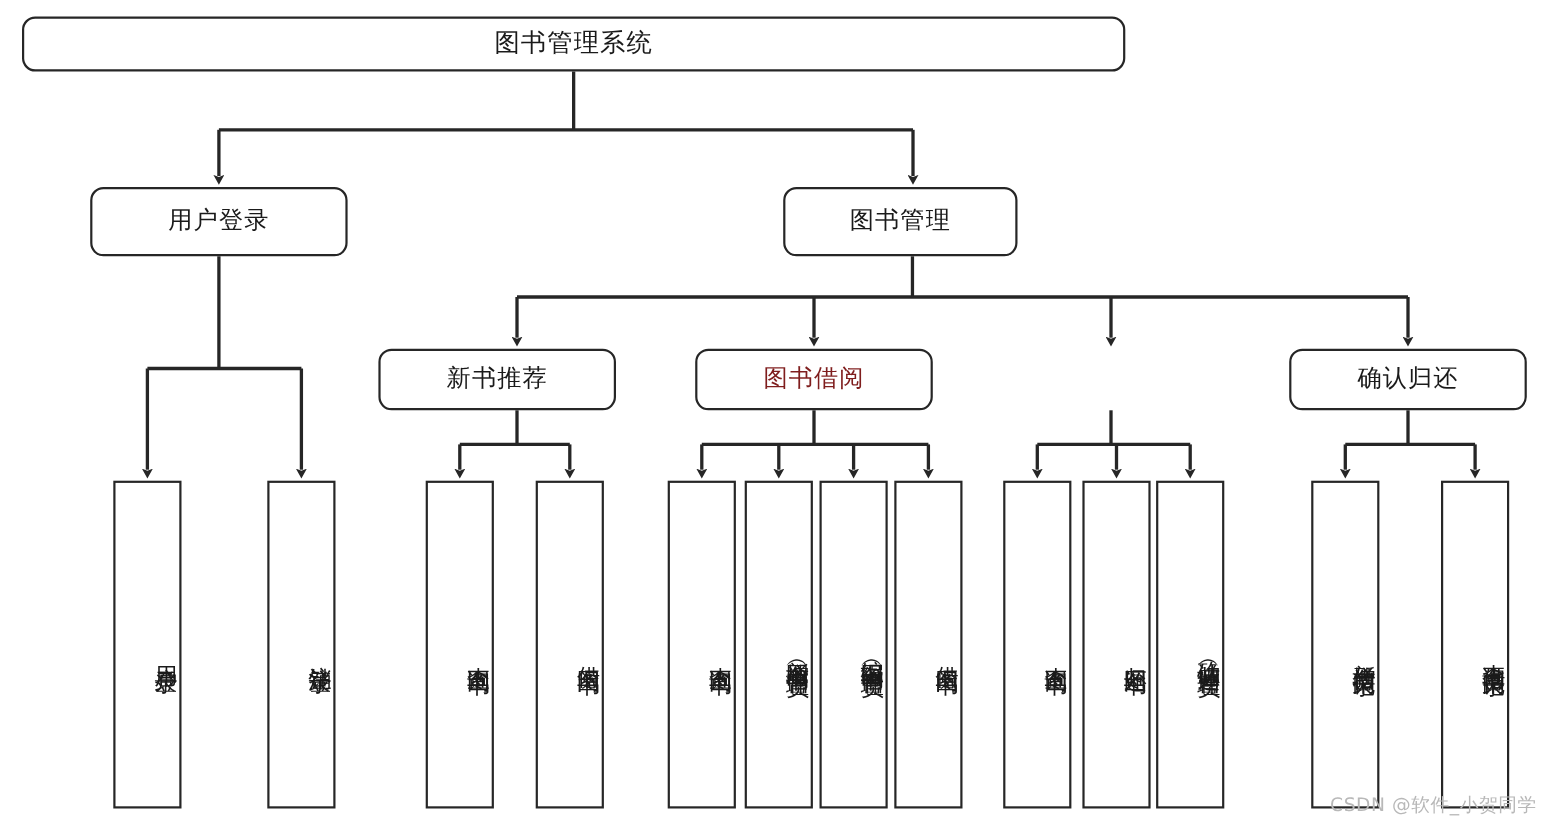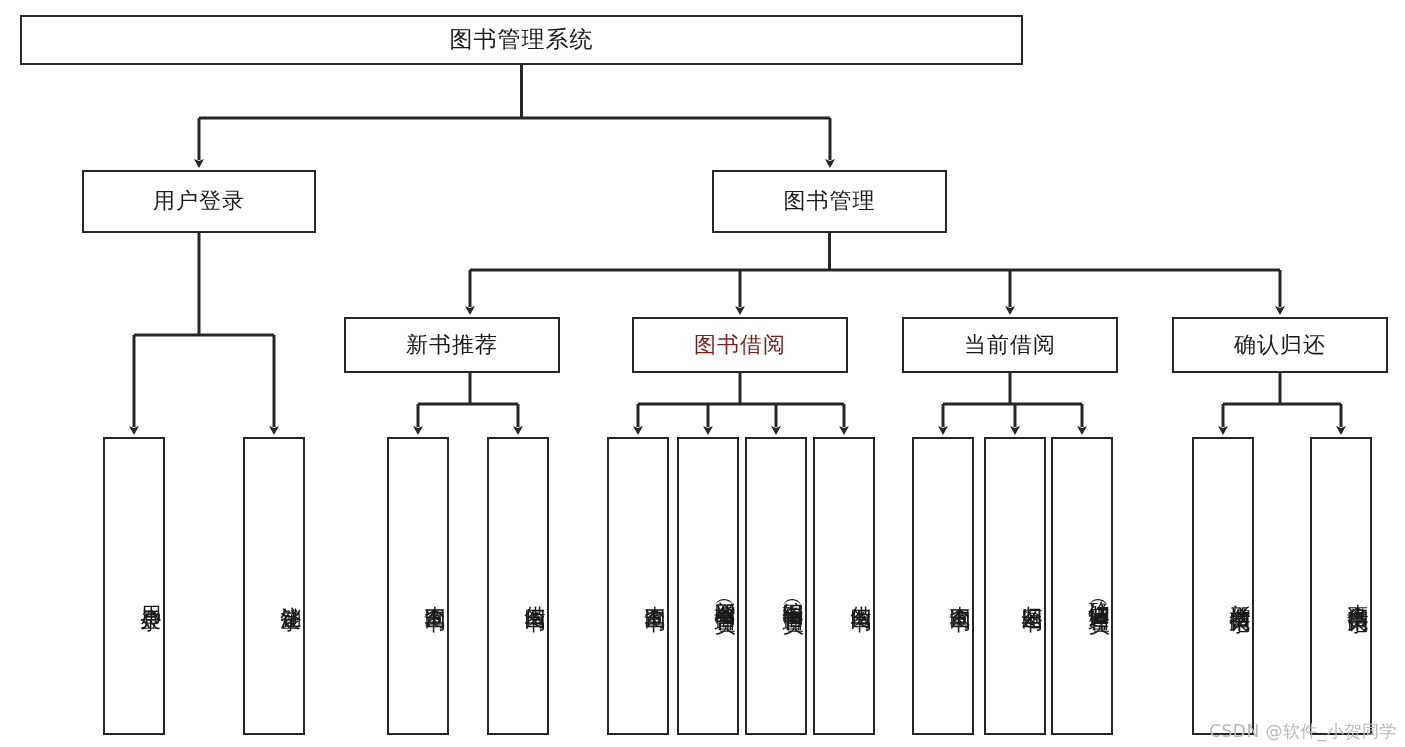--- a/index.html
+++ b/index.html
@@ -33,20 +33,21 @@
     background: #ffffff;
     display: flex;
     align-items: center;
     justify-content: center;
     color: #1a1a1a;
   }
   .node.horizontal {
     font-size: 22px;
     letter-spacing: 1px;
     line-height: 1.1;
+    border-radius: 12px;
   }
   .node.root {
     font-size: 23px;
   }
   .node.vertical {
     writing-mode: vertical-rl;
     text-orientation: upright;
     align-items: flex-start;
     justify-content: center;
     padding-top: 14px;
@@ -116,25 +117,24 @@
       <path d="M1280,373 L1280,404"></path>
       <path d="M1223,404 L1341,404"></path>
       <path d="M1223,404 L1223,427" marker-end="url(#arrow)"></path>
       <path d="M1341,404 L1341,427" marker-end="url(#arrow)"></path>
     </g>
   </svg>
 
   <div class="node horizontal root" style="left: 20px; top: 15px; width: 1003px; height: 50px; border-color: rgb(38, 38, 38); background: rgb(255, 255, 255); color: rgb(26, 26, 26);">图书管理系统</div>
 
   <div class="node horizontal" style="left: 82px; top: 170px; width: 234px; height: 63px; border-color: rgb(38, 38, 38); background: rgb(255, 255, 255); color: rgb(26, 26, 26);">用户登录</div>
-  <div class="node horizontal" style="left: 712px; top: 170px; width: 235px; height: 63px; border-color: rgb(38, 38, 38); background: rgb(255, 255, 255); color: rgb(26, 26, 26);">图书管理</div>
+  <div class="node horizontal" style="left: 712px; top: 170px; width: 213px; height: 63px; border-color: rgb(38, 38, 38); background: rgb(255, 255, 255); color: rgb(26, 26, 26);">图书管理</div>
 
   <div class="node horizontal" style="left: 344px; top: 317px; width: 216px; height: 56px; border-color: rgb(38, 38, 38); background: rgb(255, 255, 255); color: rgb(26, 26, 26);">新书推荐</div>
   <div class="node horizontal" style="left: 632px; top: 317px; width: 216px; height: 56px; border-color: rgb(38, 38, 38); background: rgb(255, 255, 255); color: #7f1d1d;">图书借阅</div>
-  <div class="node horizontal" style="left: 902px; top: 317px; width: 216px; height: 56px; border-color: rgb(38, 38, 38); background: rgb(255, 255, 255); color: rgb(26, 26, 26);">当前借阅</div>
   <div class="node horizontal" style="left: 1172px; top: 317px; width: 216px; height: 56px; border-color: rgb(38, 38, 38); background: rgb(255, 255, 255); color: rgb(26, 26, 26);">确认归还</div>
 
   <div class="node vertical" style="left: 103px; top: 437px; width: 62px; height: 298px; border-color: rgb(38, 38, 38); background: rgb(255, 255, 255); color: rgb(26, 26, 26);">用户登录</div>
   <div class="node vertical" style="left: 243px; top: 437px; width: 62px; height: 298px; border-color: rgb(38, 38, 38); background: rgb(255, 255, 255); color: rgb(26, 26, 26);">注销登录</div>
   <div class="node vertical" style="left: 387px; top: 437px; width: 62px; height: 298px; border-color: rgb(38, 38, 38); background: rgb(255, 255, 255); color: rgb(26, 26, 26);">查询图书</div>
   <div class="node vertical" style="left: 487px; top: 437px; width: 62px; height: 298px; border-color: rgb(38, 38, 38); background: rgb(255, 255, 255); color: rgb(26, 26, 26);">借阅图书</div>
   <div class="node vertical" style="left: 607px; top: 437px; width: 62px; height: 298px; border-color: rgb(38, 38, 38); background: rgb(255, 255, 255); color: rgb(26, 26, 26);">查询图书</div>
   <div class="node vertical" style="left: 677px; top: 437px; width: 62px; height: 298px; border-color: rgb(38, 38, 38); background: rgb(255, 255, 255); color: rgb(26, 26, 26);">新增图书（管理员）</div>
   <div class="node vertical" style="left: 745px; top: 437px; width: 62px; height: 298px; border-color: rgb(38, 38, 38); background: rgb(255, 255, 255); color: rgb(26, 26, 26);">编辑图书（管理员）</div>
   <div class="node vertical" style="left: 813px; top: 437px; width: 62px; height: 298px; border-color: rgb(38, 38, 38); background: rgb(255, 255, 255); color: rgb(26, 26, 26);">借阅图书</div>

